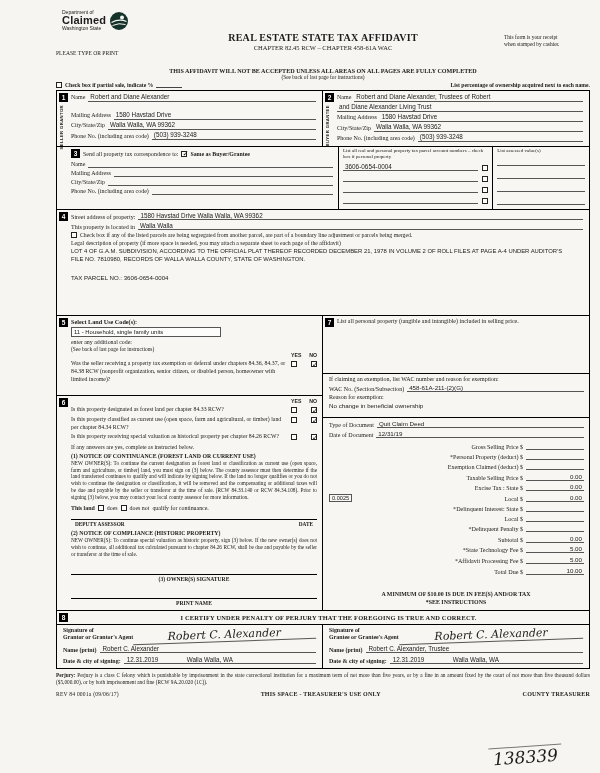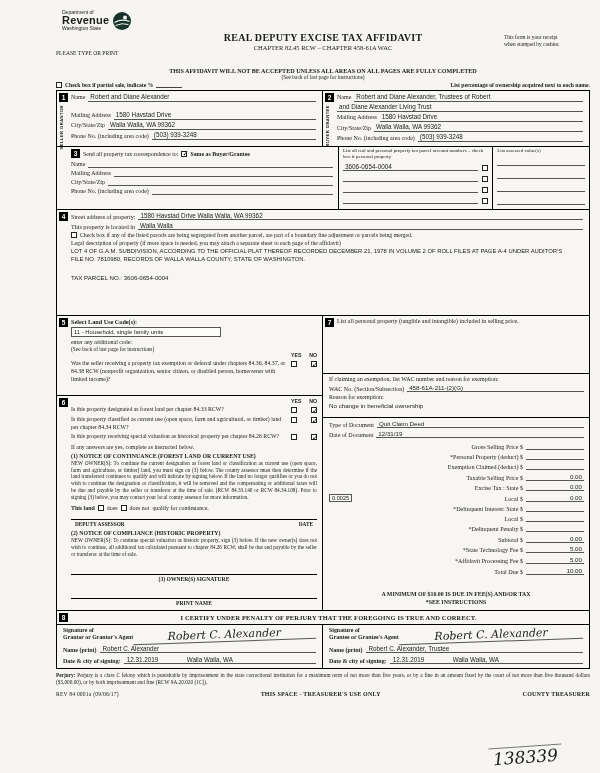--- a/index.html
+++ b/index.html
@@ -141,32 +141,32 @@
 </head>
 <body>
 
 <div class="page">
   <div class="sheet">
 
     <div class="hdr">
       <div class="logo">
         <div class="logo-lines">
           <div class="logo-l1">Department of</div>
-          <div class="logo-l2">Revenue</div>
+          <div class="logo-l2">Claimed</div>
           <div class="logo-l3">Washington State</div>
         </div>
         <svg width="20" height="20" viewBox="0 0 20 20">
           <circle cx="10" cy="10" r="9" fill="#16332b"></circle>
           <circle cx="13" cy="6.5" r="2" fill="#f6f5f1"></circle>
           <path d="M2.5 11.5 Q10 7.5 17.5 10.5" stroke="#f6f5f1" stroke-width="1.2" fill="none"></path>
           <path d="M3.5 14.5 Q10 11.5 16.5 13.5" stroke="#f6f5f1" stroke-width="1" fill="none"></path>
         </svg>
       </div>
       <div class="titleblock">
-        <div class="title">REAL DEPUTY EXCISE TAX AFFIDAVIT</div>
+        <div class="title">REAL ESTATE STATE TAX AFFIDAVIT</div>
         <div class="subtitle">CHAPTER 82.45 RCW – CHAPTER 458-61A WAC</div>
       </div>
       <div class="receipt">
         <div>This form is your receipt</div>
         <div>when stamped by cashier.</div>
       </div>
       <div class="pleasetype">PLEASE TYPE OR PRINT</div>
     </div>
     <div class="warning">THIS AFFIDAVIT WILL NOT BE ACCEPTED UNLESS ALL AREAS ON ALL PAGES ARE FULLY COMPLETED</div>
     <div class="seeback">(See back of last page for instructions)</div>

